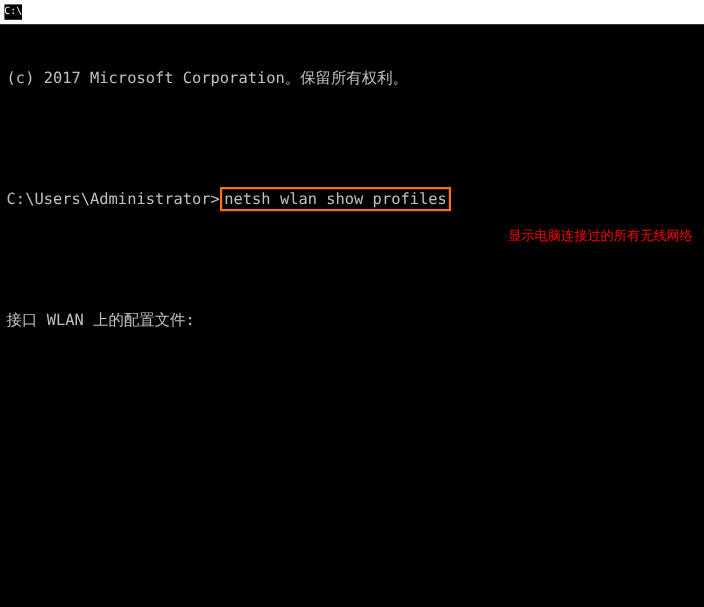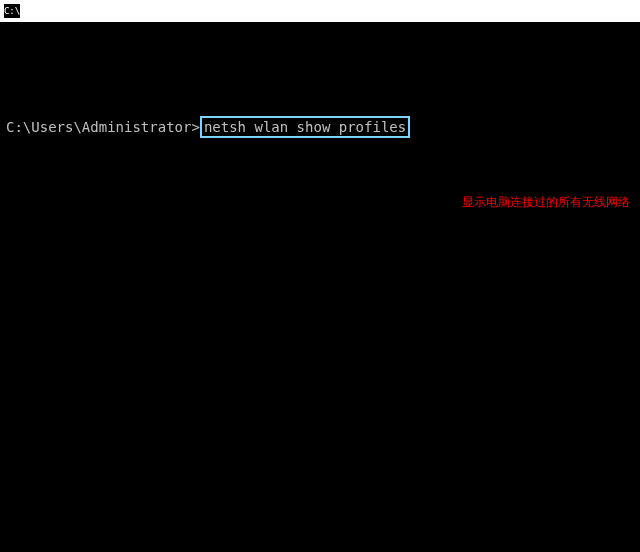--- a/index.html
+++ b/index.html
@@ -5,37 +5,39 @@
   * { margin: 0; padding: 0; box-sizing: border-box; }
   html, body { width: 640px; height: 552px; background: #000; overflow: hidden; }
   body { font-family: "NSimSun", "SimSun", "Consolas", monospace; font-size: 14px; color: #c0c0c0; position: relative; }
 
   .titlebar { height: 22px; background: #fff; display: flex; align-items: center; padding: 0 4px; gap: 4px; color: #000; font-size: 12px; font-family: "Microsoft YaHei", sans-serif; }
   .titlebar .glyph { width: 16px; height: 14px; background: #000; color: #fff; display: inline-flex; align-items: center; justify-content: center; font-size: 9px; font-family: Consolas, monospace; }
 
   .term { padding: 4px 6px 6px 6px; line-height: 18px; white-space: pre; font-size: 14px; }
   .line { white-space: pre; }
 
-  .cmd-box { display: inline-block; border: 2px solid #7dd3fc; padding: 0 2px; margin-left: 0; }
+  .cmd-box { display: inline-block; border: 2px solid #f97316; padding: 0 2px; margin-left: 0; }
 
-  .annot { position: absolute; right: 10px; top: 194px; color: #ff0000; font-size: 12px; font-family: "Microsoft YaHei", "SimSun", sans-serif; }
+  .annot { position: absolute; right: 10px; top: 206px; color: #ff0000; font-size: 12px; font-family: "Microsoft YaHei", "SimSun", sans-serif; }
 </style>
 </head>
 <body>
 
 <div class="titlebar">
   <span class="glyph">
       <span>C:\</span>
     </span>
 </div>
 
 <div class="term">
+  <div class="line">(c) 2017 Microsoft Corporation。保留所有权利。</div>
   <div class="line">&nbsp;</div>
   <div class="line"><span>C:\Users\Administrator&gt;</span><span class="cmd-box"><span>netsh wlan show profiles</span></span></div>
   <div class="line">&nbsp;</div>
+  <div class="line">接口 WLAN 上的配置文件:</div>
   <div class="line">&nbsp;</div>
   <div class="line">&nbsp;</div>
   
   
   
   
   
 
   
 </div>

